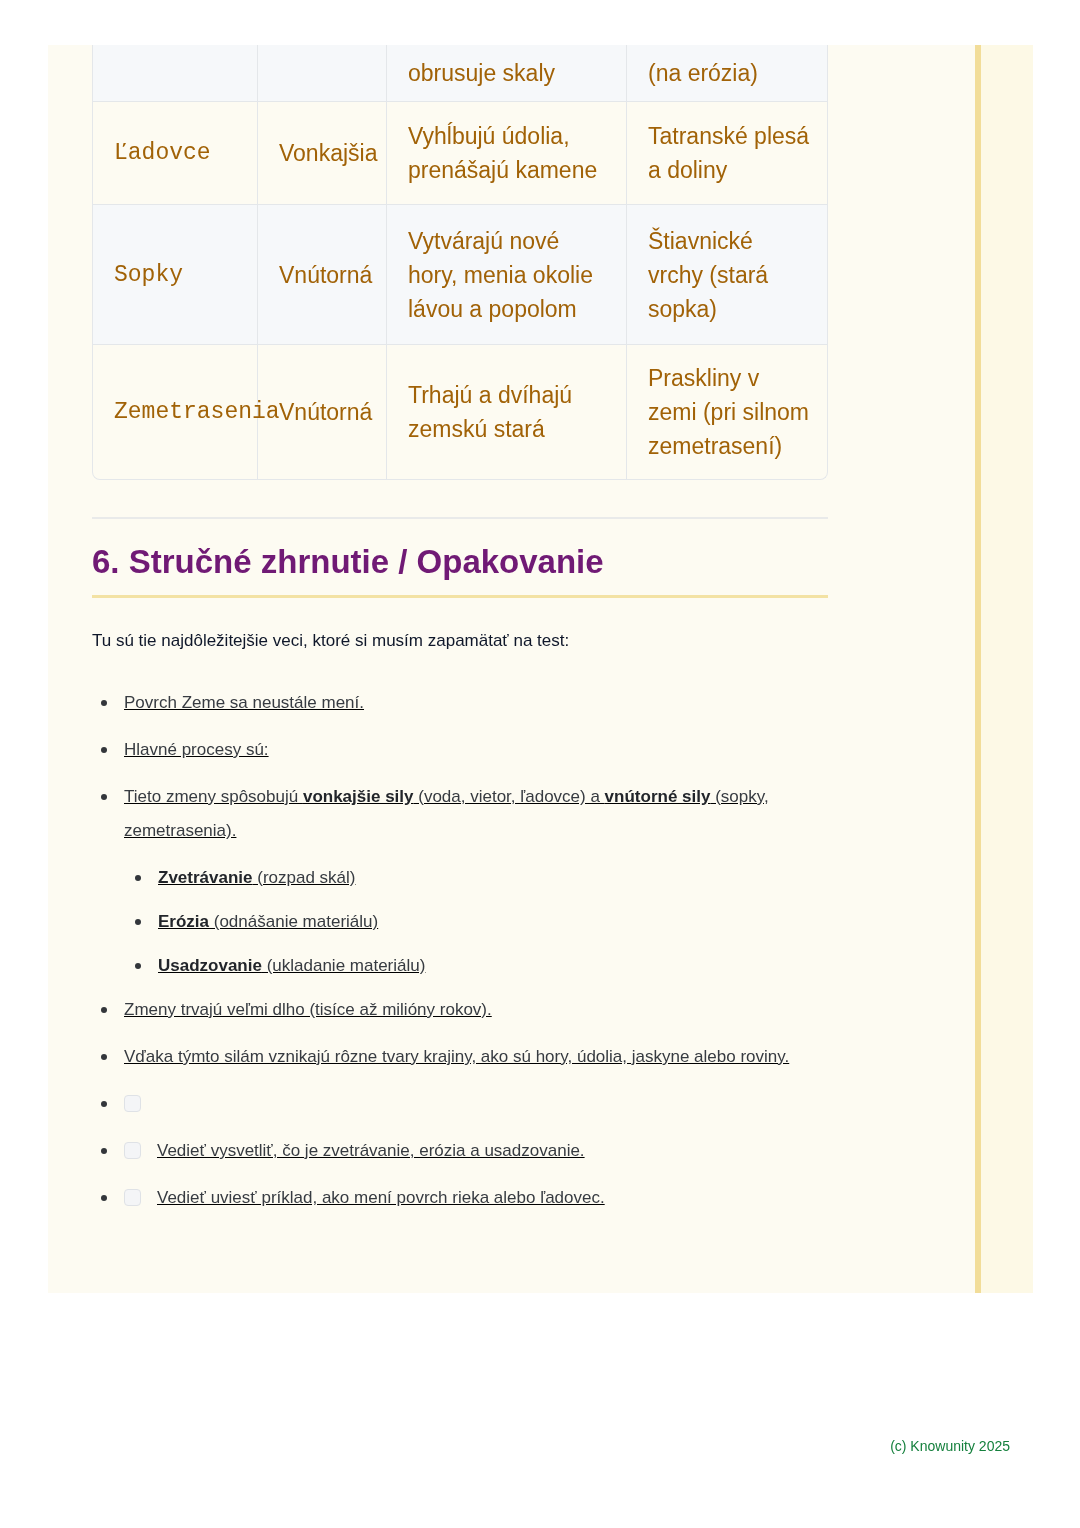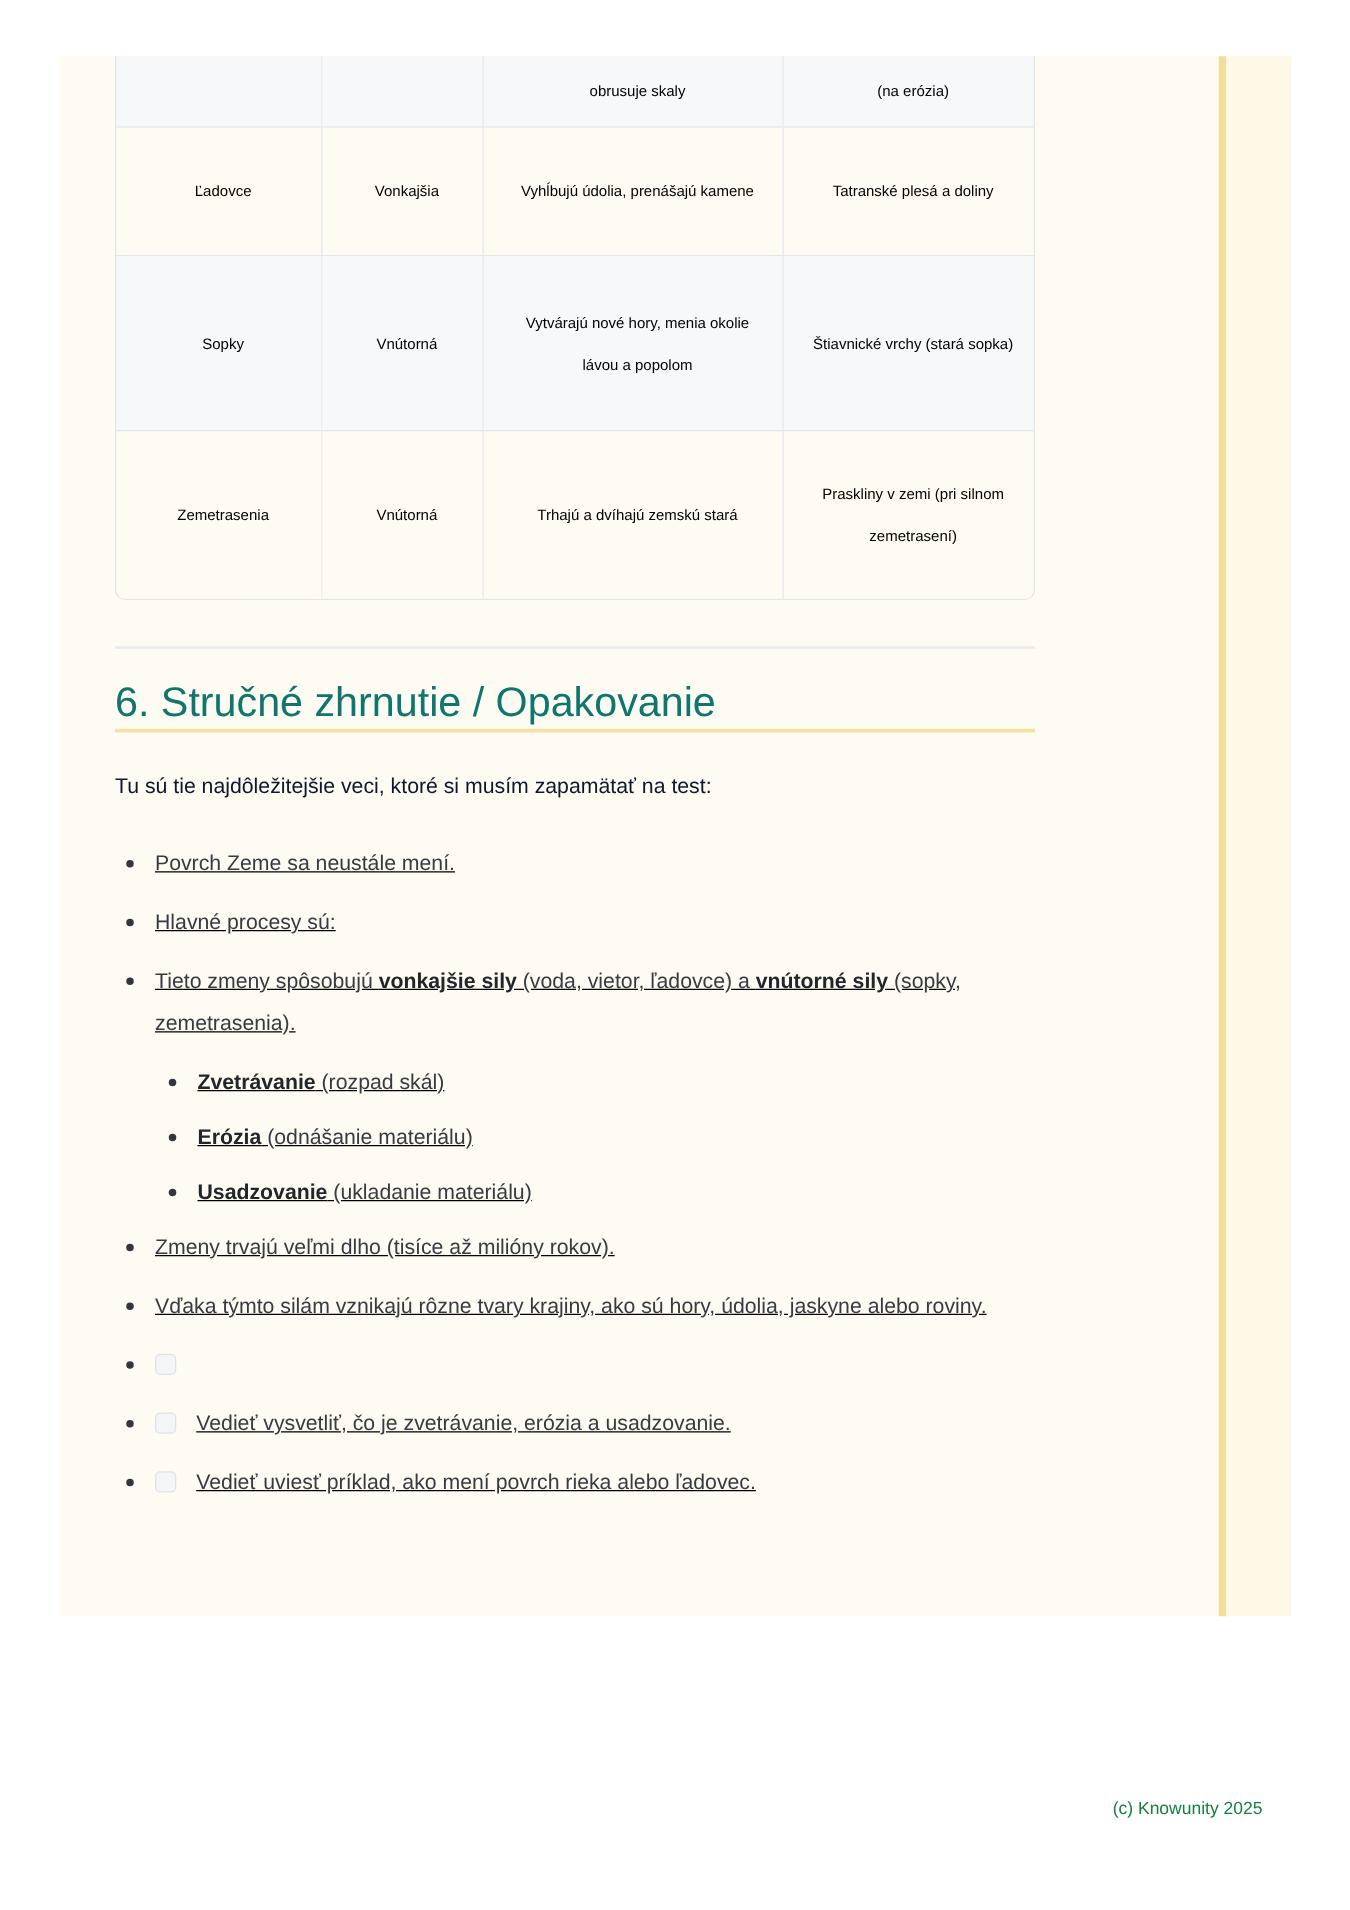--- a/index.html
+++ b/index.html
@@ -18,44 +18,43 @@
   .side-panel {
     position:absolute; left:981px; top:45px; width:52px; height:1248px;
     background:#FDF9E6;
   }
 
   .content { position:absolute; left:44px; top:0; width:736px; }
 
   
   table.forces {
     width:736px; border-collapse:separate; border-spacing:0;
-    font-size:12px; color:#000000; line-height:34px;
+    font-size:23px; color:#a16207; line-height:34px;
     table-layout:fixed;
-    text-align:center;
   }
   table.forces td {
     border-right:1px solid #E4E7EA; border-bottom:1px solid #E4E7EA;
     vertical-align:middle; padding:10px 14px 10px 21px;
     background:transparent;
   }
-  table.forces td:first-child { border-left:1px solid #E4E7EA; }
+  table.forces td:first-child { border-left:1px solid #E4E7EA;font-family:Liberation Mono, monospace; }
   table.forces tr.alt td { background:#F6F8FA; }
   table.forces tr:nth-child(1) td { height:57px; }
   table.forces tr:nth-child(2) td { height:103px; }
   table.forces tr:nth-child(3) td { height:140px; }
   table.forces tr:nth-child(4) td { height:135px; }
   table.forces tr:last-child td:first-child { border-bottom-left-radius:8px; }
   table.forces tr:last-child td:last-child  { border-bottom-right-radius:8px; }
   .col-1{width:166px;} .col-2{width:129px;} .col-3{width:240px;} .col-4{width:201px;}
 
   
   .divider { margin-top:37px; height:2px; background:#E9EAEA; }
   h2.summary-heading {
-    margin-top:22px; font-size:33px; font-weight:normal; color:#0f766e;
-    line-height:42px; border-bottom:3px solid #F3E2A4;
+    margin-top:22px; font-size:33px; font-weight:bold; color:#701a75;
+    line-height:42px; padding-bottom:12px; border-bottom:3px solid #F3E2A4;
   }
   .intro { margin-top:26px; font-size:17px; color:#0f172a; line-height:34px; }
 
   
   ul.summary-list { margin-top:28px; list-style:none;text-decoration:underline; }
   ul.summary-list li {
     position:relative; padding-left:32px; font-size:17px; color:#373B41;
     line-height:34px; margin-bottom:13px;
   }
   ul.summary-list li.lvl2 { margin-left:34px; margin-bottom:10px; }

